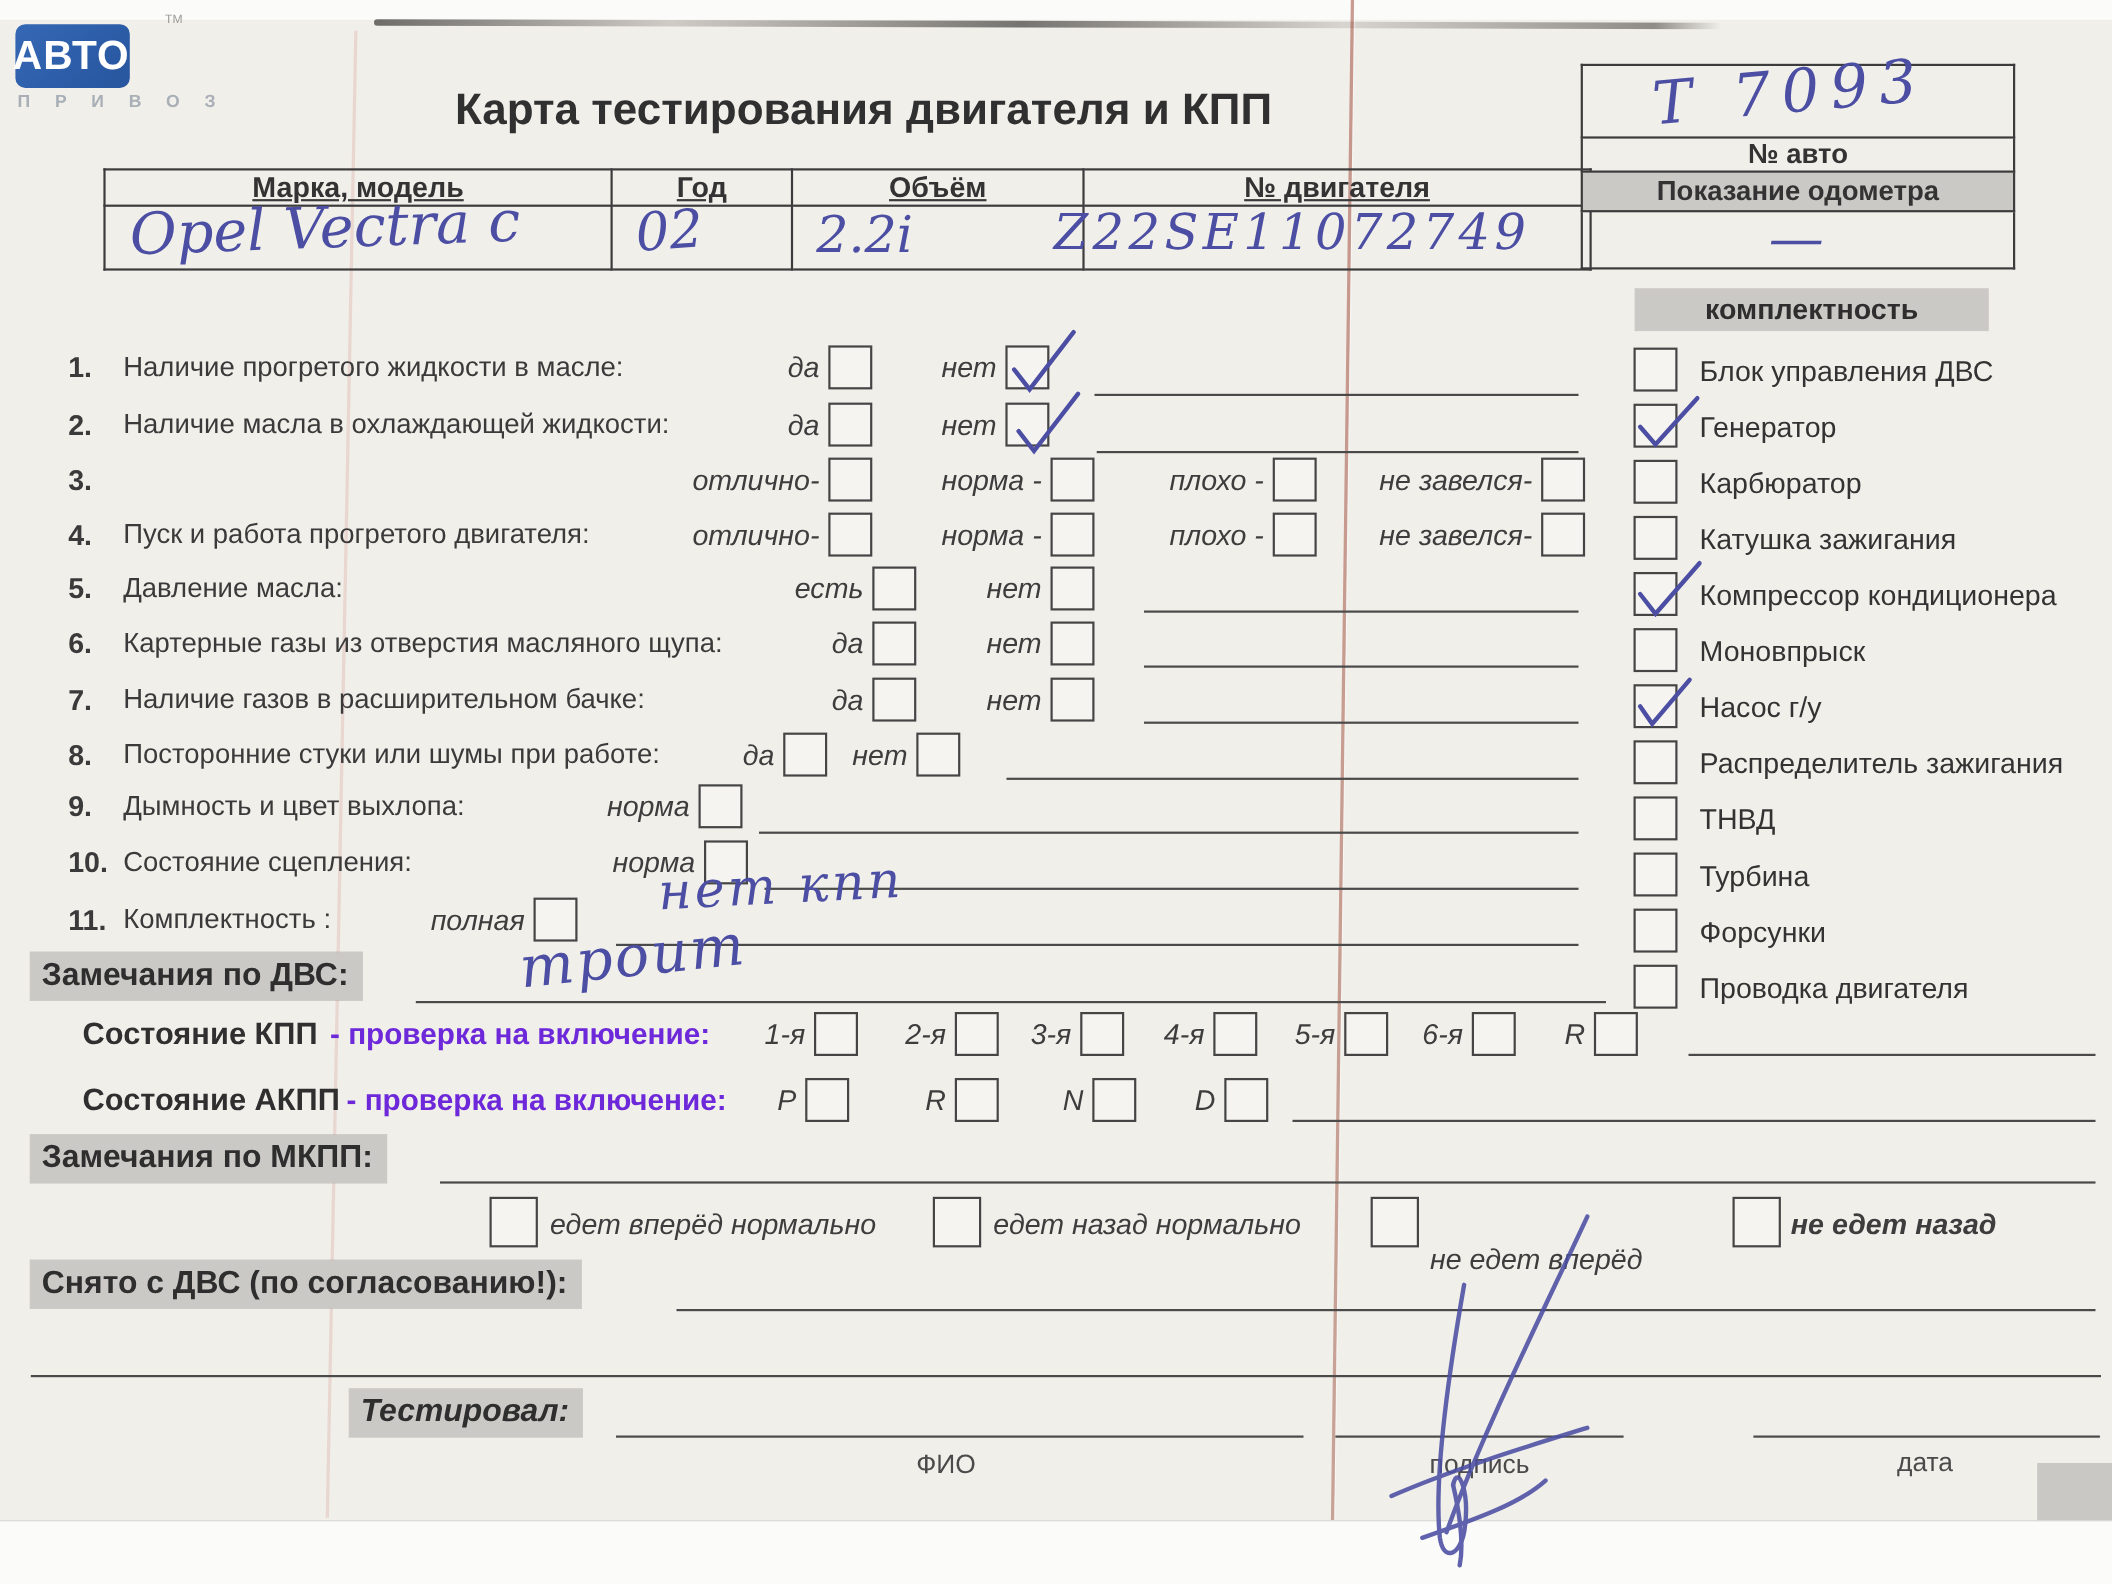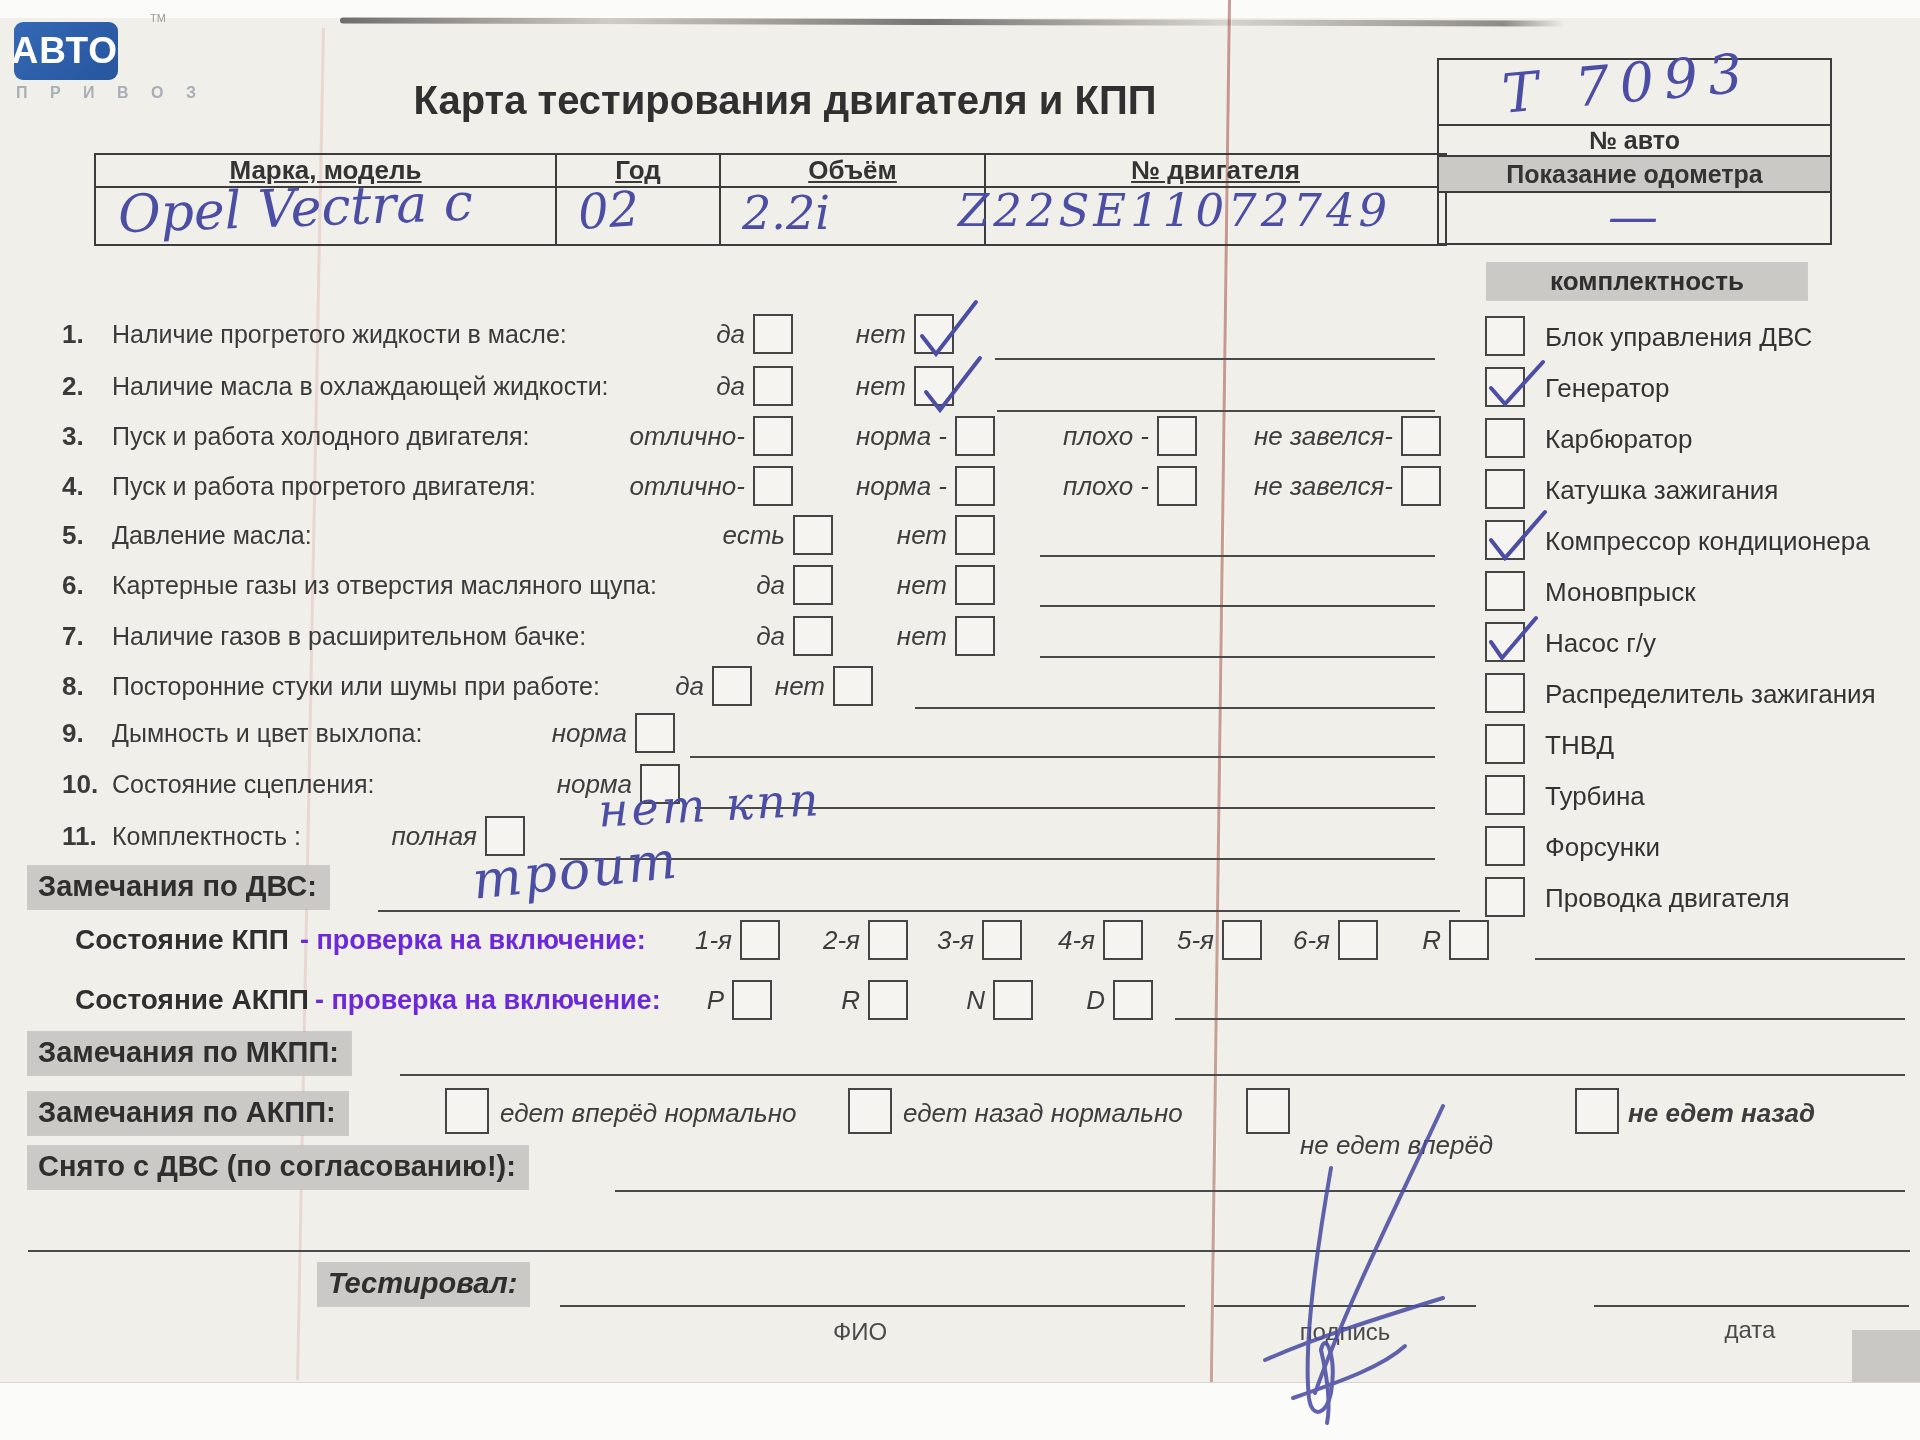--- a/index.html
+++ b/index.html
@@ -173,21 +173,20 @@
     <span class="opt rl" style="left:815px;width:91px;">нет</span>
     <span class="cbox" style="left:914px;top:0;"></span>
     <svg class="check-svg" style="left:914px;top:-16px;" width="80" height="70">
         <path d="M12,42 L26,60 L66,8" fill="none" stroke="#4b4ea3" stroke-width="4" stroke-linecap="round"></path>
       </svg>
     <span class="line" style="left:997px;width:438px;top:44px;"></span>
   </div>
 
   <div class="row" style="top:416px;">
     <span class="itm-num rl">3.</span>
-    <span class="itm-txt rl">Пуск и работа холодного двигателя:</span>
     <span class="opt rl" style="left:560px;width:185px;">отлично-</span>
     <span class="cbox" style="left:753px;top:0;"></span>
     <span class="opt rl" style="left:810px;width:137px;">норма -</span>
     <span class="cbox" style="left:955px;top:0;"></span>
     <span class="opt rl" style="left:1010px;width:139px;">плохо -</span>
     <span class="cbox" style="left:1157px;top:0;"></span>
     <span class="opt rl" style="left:1240px;width:153px;">не завелся-</span>
     <span class="cbox" style="left:1401px;top:0;"></span>
   </div>
 
@@ -303,21 +302,20 @@
     <span class="opt rl" style="left:948px;width:37px;">N</span>
     <span class="cbox" style="left:993px;top:0;"></span>
     <span class="opt rl" style="left:1068px;width:37px;">D</span>
     <span class="cbox" style="left:1113px;top:0;"></span>
     <span class="line" style="left:1175px;width:730px;top:38px;"></span>
   </div>
 
   <div class="gray-label" style="left:28px;top:1032px;font-size:29px;">Замечания по МКПП:</div>
   <div class="line" style="left:400px;top:1074px;width:1505px;"></div>
 
-  <div class="gray-label" style="left:28px;top:1092px;font-size:29px;">Замечания по АКПП:</div>
   <div class="cbox" style="left:445px;top:1088px;width:44px;height:46px;"></div>
   <div class="opt" style="left:500px;top:1098px;text-align:left;">едет вперёд нормально</div>
   <div class="cbox" style="left:848px;top:1088px;width:44px;height:46px;"></div>
   <div class="opt" style="left:903px;top:1098px;text-align:left;">едет назад нормально</div>
   <div class="cbox" style="left:1246px;top:1088px;width:44px;height:46px;"></div>
   <div class="opt" style="left:1300px;top:1130px;text-align:left;">не едет вперёд</div>
   <div class="cbox" style="left:1575px;top:1088px;width:44px;height:46px;"></div>
   <div class="opt" style="left:1628px;top:1098px;text-align:left;font-weight:bold;">не едет назад</div>
 
   <div class="gray-label" style="left:28px;top:1146px;font-size:29px;">Снято с ДВС (по согласованию!):</div>

